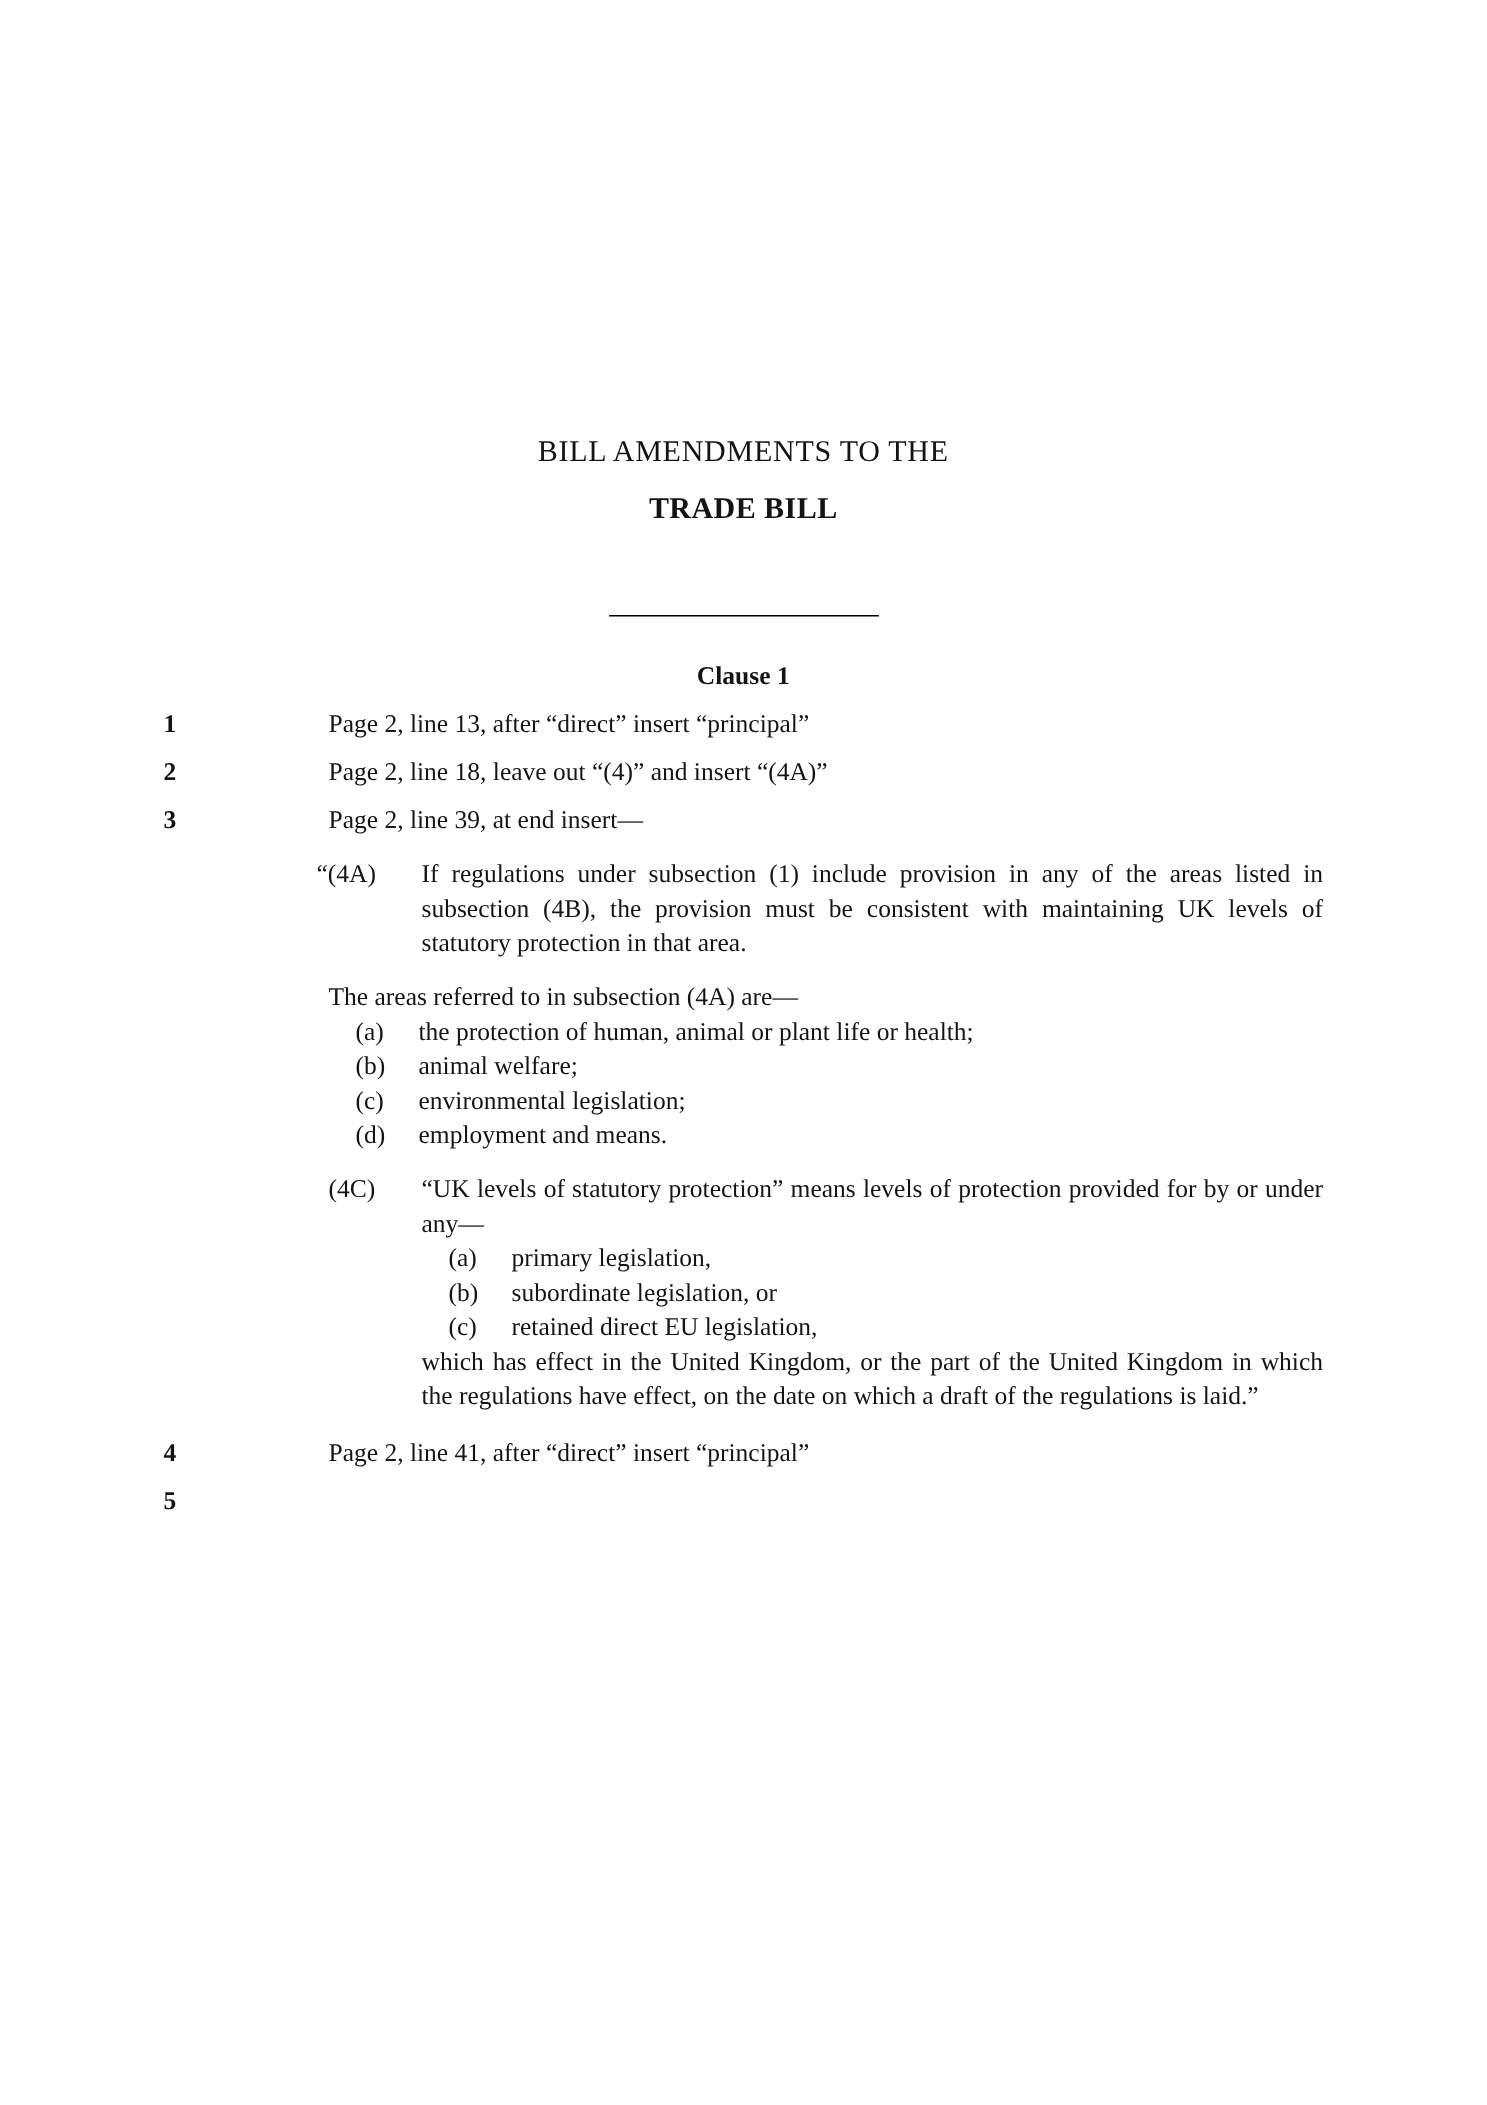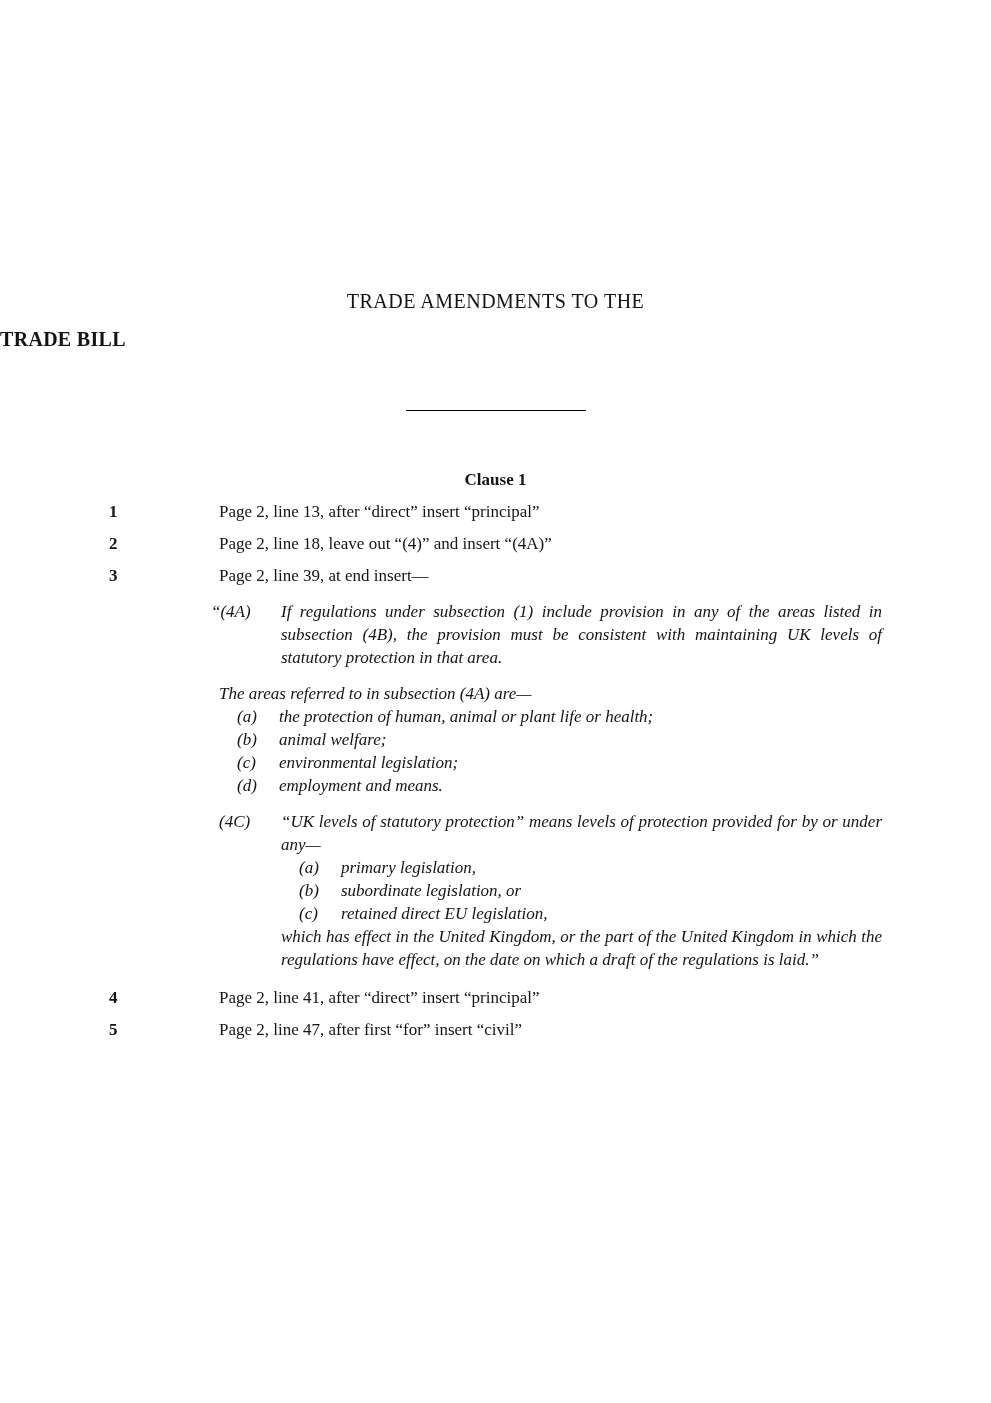--- a/index.html
+++ b/index.html
@@ -19,21 +19,21 @@
   
   .doc-title {
     margin-top: 288px;
     text-align: center;
     font-size: 20px;
     line-height: 26px;
     letter-spacing: 0.5px;
   }
   .doc-subtitle {
     margin-top: 12px;
-    text-align: left;
+    text-align: center;
     font-size: 20px;
     line-height: 26px;
     font-weight: bold;
     letter-spacing: 0.3px;
   }
 
   
   .ref-box {
     margin: 18px 109px 0 109px;
     border-top: 4px double #000;
@@ -50,52 +50,52 @@
     border-top: 1.6px solid #000;
     height: 0;
   }
 
   
   .clause-heading {
     margin-top: 25px;
     text-align: center;
     font-weight: bold;
   }
-  .clause-heading.first { margin-top: 57px; }
+  .clause-heading.first { margin-top: 28px; }
 
   
   .amendment-row {
     display: flex;
     padding: 0 109px;
     margin-top: 9px;
   }
   .amendment-row.gap { margin-top: 15px; }
   .amd-num {
     flex: 0 0 110px;
     font-weight: bold;
   }
   .amd-body { flex: 1; }
 
   
-  .provision { display: flex; margin-top: 13px; font-style: italic; }
+  .provision { display: flex; margin-top: 13px; }
   .prov-label { flex: 0 0 62px; }
   .prov-label.quoted { text-indent: -8px; }
   .prov-text { flex: 1; }
   .justify { text-align: justify; }
 
   .sub-item { display: flex; margin-left: 18px; }
   .sub-label { flex: 0 0 42px; }
   .sub-text { flex: 1; }
 </style>
 </head>
 <body>
 
 <div class="page">
 
-  <div class="doc-title">TRADE AMENDMENTS TO THE</div>
+  <div class="doc-title">BILL AMENDMENTS TO THE</div>
   <div class="doc-subtitle">TRADE BILL</div>
 
 
   <div class="short-rule"></div>
 
   <div class="clause-heading first">Clause 1</div>
 
   <div class="amendment-row">
     <div class="amd-num">1</div>
     <div class="amd-body">Page 2, line 13, after “direct” insert “principal”</div>
@@ -163,16 +163,15 @@
     </div>
   </div>
 
   <div class="amendment-row gap">
     <div class="amd-num">4</div>
     <div class="amd-body">Page 2, line 41, after “direct” insert “principal”</div>
   </div>
 
   <div class="amendment-row">
     <div class="amd-num">5</div>
-    <div class="amd-body">Page 2, line 47, after first “for” insert “civil”</div>
   </div>
 
 </div>
 
 </body></html>

